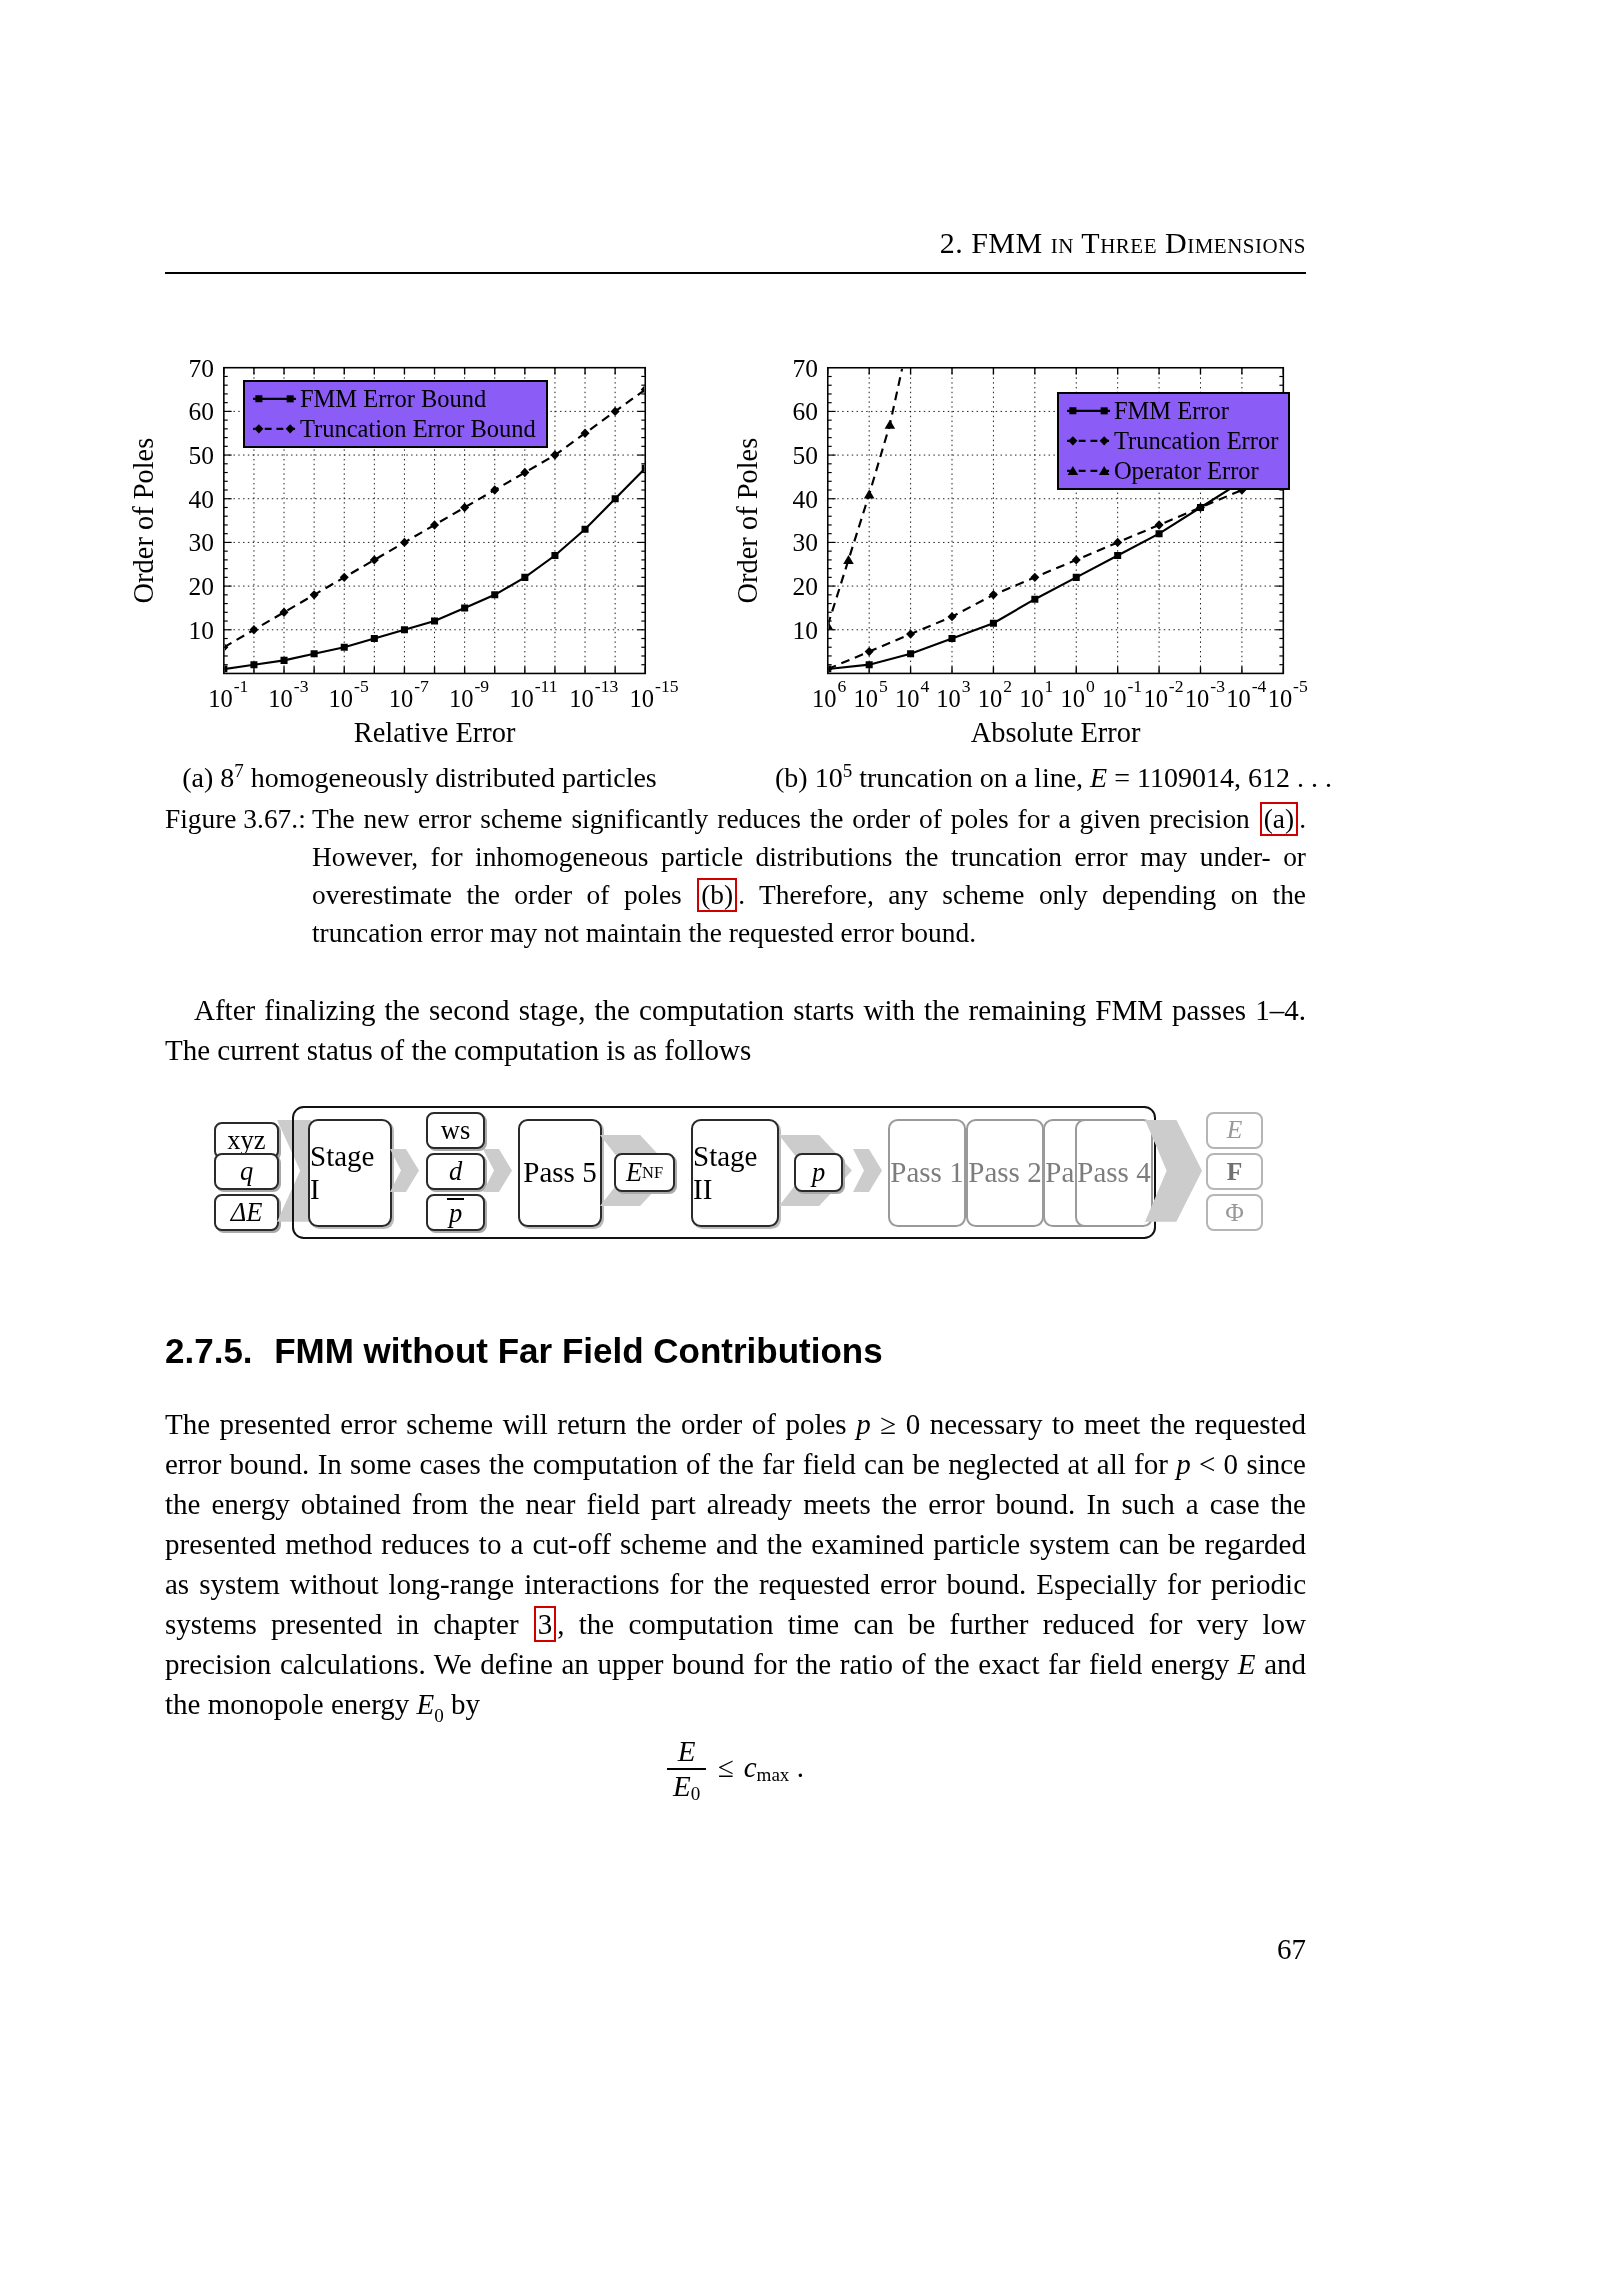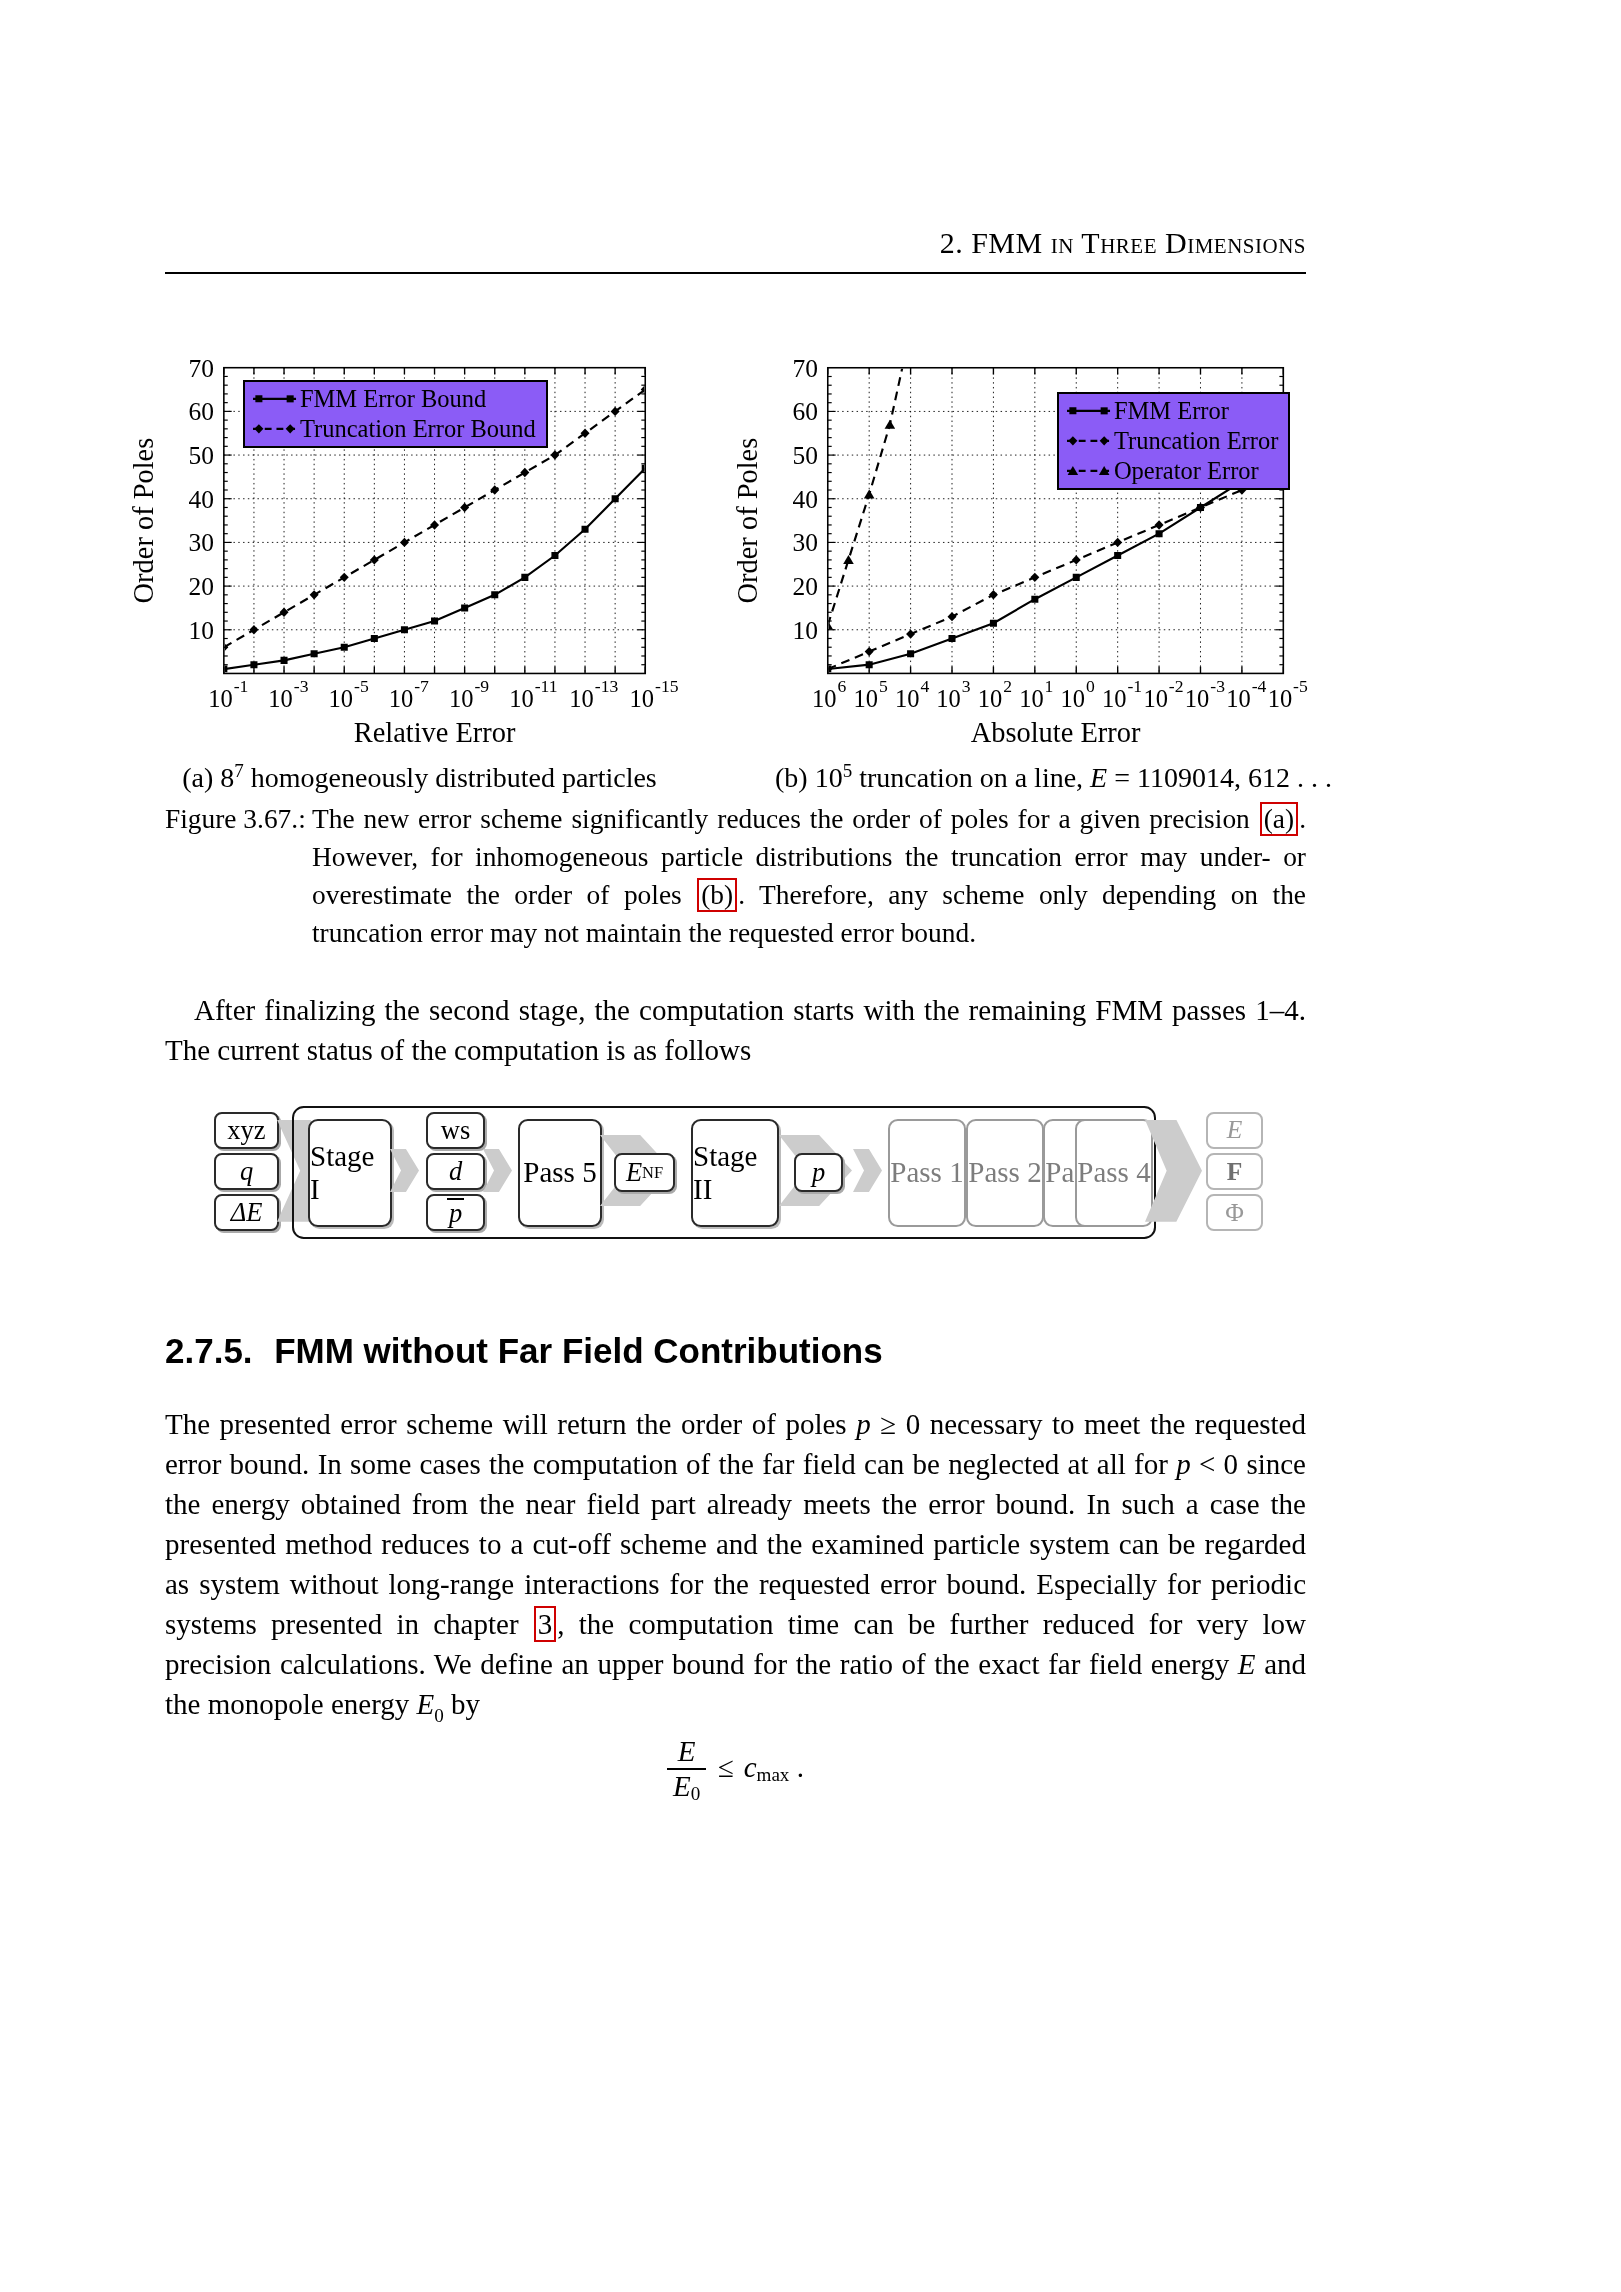--- a/index.html
+++ b/index.html
@@ -502,21 +502,21 @@
   <div class="abs" id="figure-caption">
     <span class="cap-label">Figure 3.67.:</span>
     <div class="cap-text"><span>The new error scheme significantly reduces the order of poles for a given precision </span><span class="rlink">(a)</span><span>. However, for inhomogeneous particle distributions the truncation error may under- or overestimate the order of poles </span><span class="rlink">(b)</span><span>. Therefore, any scheme only depending on the truncation error may not maintain the requested error bound.</span></div>
   </div>
 
   <div class="abs bodytext" id="para-status">
     <p>After finalizing the second stage, the computation starts with the remaining FMM passes 1–4. The current status of the computation is as follows</p>
   </div>
 
   <div class="abs" id="diagram">
-    <div class="dbox" style="left:49px;top:6px;width:61px;height:33px;">
+    <div class="dbox" style="left:49px;top:16px;width:61px;height:33px;">
         <span>xyz</span>
       </div>
     <div class="dbox it" style="left:49px;top:47px;width:61px;height:33px;">
         <span>q</span>
       </div>
     <div class="dbox it" style="left:49px;top:88px;width:61px;height:33px;">
         <span>ΔE</span>
       </div>
 
     <div class="chev" style="left:112px;top:13.7px;width:61px;height:102px;"></div>
@@ -594,14 +594,15 @@
 
   <div class="abs" id="formula">
     <span class="frac">
         <span class="num mi">E</span>
         <span class="bar"></span>
         <span class="den"><span class="mi">E</span><span class="msub">0</span></span>
       </span><span class="rel">≤</span><span class="mi">c</span><span class="msub">max</span><span> .</span>
   </div>
 
 
+  <div class="abs" id="page-number">67</div>
 </div>
 
 
 </body></html>

